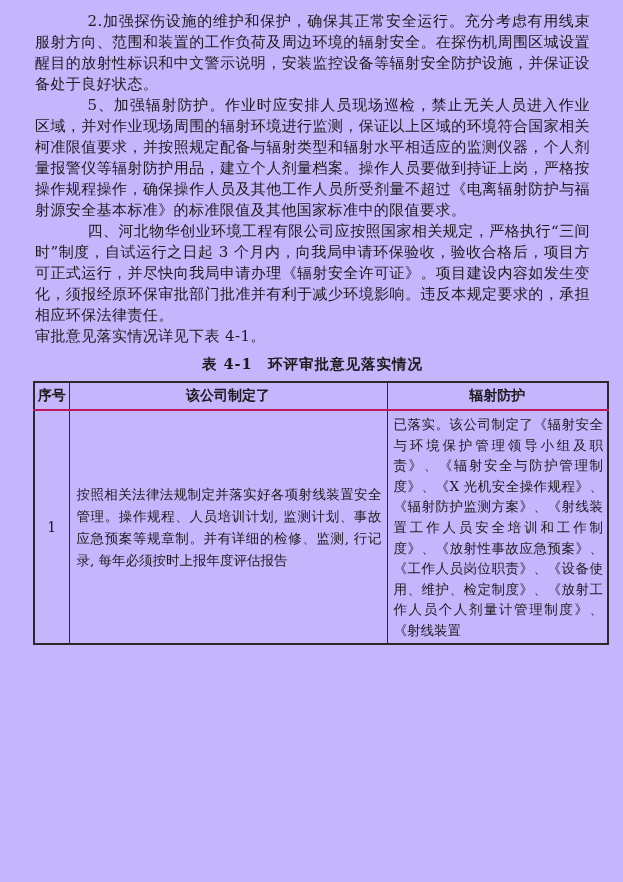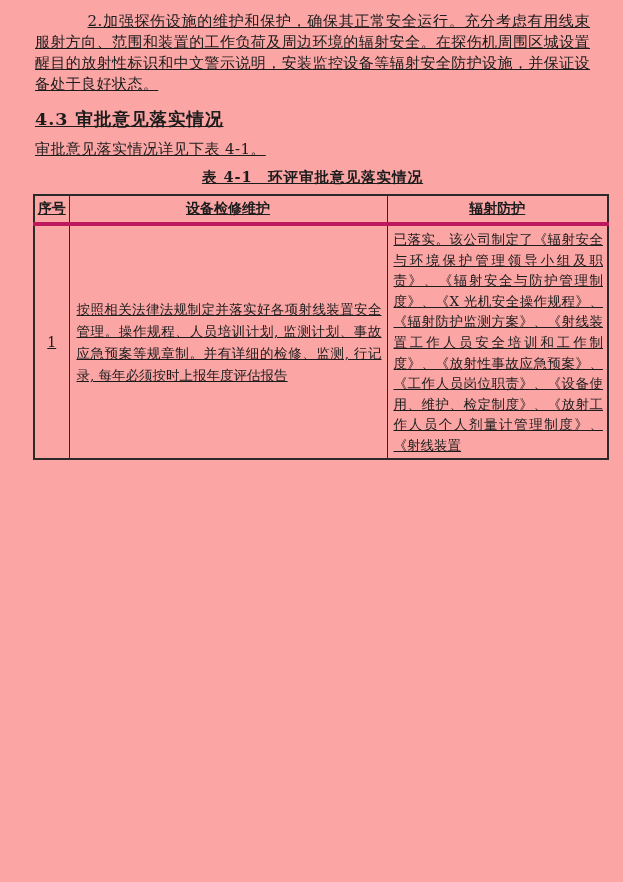--- a/index.html
+++ b/index.html
@@ -6,24 +6,23 @@
   html, body { background: #ffffff; }
   body {
     font-family: "DejaVu Serif", "Liberation Serif", serif;
     color: #1c1c1c;
   }
   .page {
     position: relative;
     width: 623px;
     height: 882px;
     margin: 0 auto;
-    background: #fca5a5;
+    background: #c4b5fd;
     overflow: hidden;
     padding: 11px 33px 0 35px;
-    text-decoration: underline;
   }
   .body-text p.para {
     font-size: 15px;
     line-height: 21px;
     text-align: justify;
     text-indent: 3.5em;
     letter-spacing: 0.4px;
   }
   .section-heading {
     margin-top: 12px;
@@ -55,21 +54,21 @@
   table.approval-table th,
   table.approval-table td {
     border: 1px solid #2a2a2a;
     font-weight: normal;
   }
   table.approval-table thead th {
     font-weight: bold;
     text-align: center;
     font-size: 14px;
     padding: 4px 2px;
-    border-bottom: 4px solid #be185d;
+    border-bottom: 2px solid #be185d;
     margin-left: 48px;
   }
   col.c-no   { width: 35px; }
   col.c-mid  { width: 318px; }
   col.c-impl { width: 221px; }
   td.cell-no {
     text-align: center;
     vertical-align: middle;
     font-size: 14px;
   }
@@ -88,38 +87,39 @@
     text-align: justify;
   }
 </style>
 </head>
 <body>
 
 <div class="page">
 
   <div class="body-text">
     <p class="para">2.加强探伤设施的维护和保护，确保其正常安全运行。充分考虑有用线束服射方向、范围和装置的工作负荷及周边环境的辐射安全。在探伤机周围区城设置醒目的放射性标识和中文警示说明，安装监控设备等辐射安全防护设施，并保证设备处于良好状态。</p>
+    <p class="para">5、加强辐射防护。作业时应安排人员现场巡检，禁止无关人员进入作业区域，并对作业现场周围的辐射环境进行监测，保证以上区域的环境符合国家相关柯准限值要求，并按照规定配备与辐射类型和辐射水平相适应的监测仪器，个人剂量报警仪等辐射防护用品，建立个人剂量档案。操作人员要做到持证上岗，严格按操作规程操作，确保操作人员及其他工作人员所受剂量不超过《电离辐射防护与福射源安全基本标准》的标准限值及其他国家标准中的限值要求。</p>
+    <p class="para">四、河北物华创业环境工程有限公司应按照国家相关规定，严格执行“三间时”制度，自试运行之日起 3 个月内，向我局申请环保验收，验收合格后，项目方可正式运行，并尽快向我局申请办理《辐射安全许可证》。项目建设内容如发生变化，须报经原环保审批部门批准并有利于减少环境影响。违反本规定要求的，承担相应环保法律责任。</p>
   </div>
 
-  <h2 class="section-heading">4.3 审批意见落实情况</h2>
 
   <p class="table-intro">审批意见落实情况详见下表 4-1。</p>
 
   <div class="table-caption">表 4-1　环评审批意见落实情况</div>
 
   <table class="approval-table">
     <colgroup>
       <col class="c-no">
       <col class="c-mid">
       <col class="c-impl">
     </colgroup>
     <thead>
       <tr>
         <th>序号</th>
-        <th>设备检修维护</th>
+        <th>该公司制定了</th>
         <th>辐射防护</th>
       </tr>
     </thead>
     <tbody>
       <tr>
         <td class="cell-no">1</td>
         <td class="cell-content">按照相关法律法规制定并落实好各项射线装置安全管理。操作规程、人员培训计划, 监测计划、事故应急预案等规章制。并有详细的检修、监测, 行记录, 每年必须按时上报年度评估报告</td>
         <td class="cell-impl">已落实。该公司制定了《辐射安全与环境保护管理领导小组及职责》、《辐射安全与防护管理制度》、《X 光机安全操作规程》、《辐射防护监测方案》、《射线装置工作人员安全培训和工作制度》、《放射性事故应急预案》、《工作人员岗位职责》、《设备使用、维护、检定制度》、《放射工作人员个人剂量计管理制度》、《射线装置</td>
       </tr>
     </tbody>

